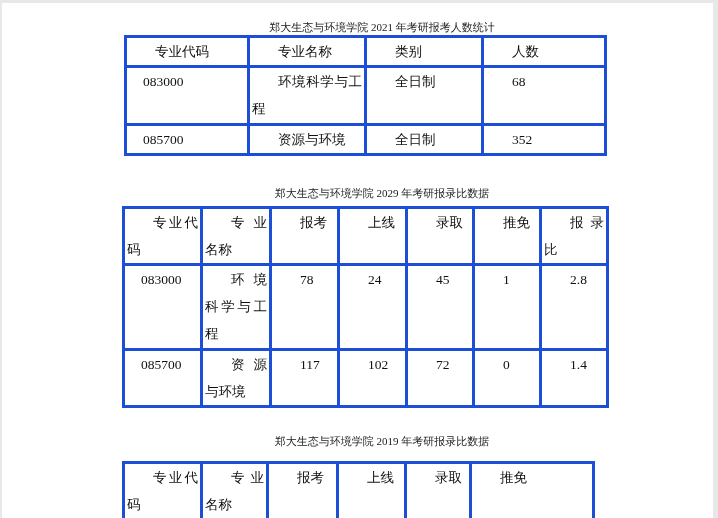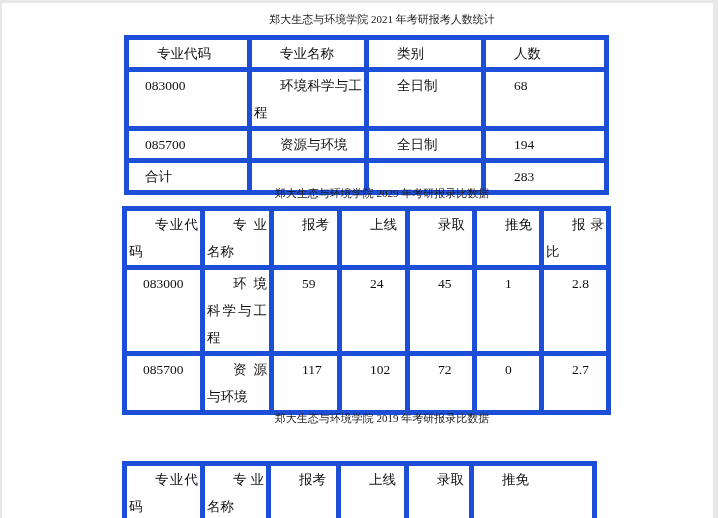--- a/index.html
+++ b/index.html
@@ -15,35 +15,35 @@
     width:711px; height:515px;
     background:#ffffff;
   }
   .doc-title {
     position:absolute; left:124px; width:516px;
     text-align:center;
     font-size:11px; line-height:14px;
     color:#1c1c1c;
     white-space:nowrap;
   }
-  #title-2021 { top:12px; }
+  #title-2021 { top:20px; }
   #title-2020 { top:186px; }
-  #title-2019 { top:411px; }
+  #title-2019 { top:434px; }
 
   table.doc-table {
     position:absolute;
     border-collapse:collapse;
     table-layout:fixed;
   }
   #table-2021 { left:124px; top:35px; }
   #table-2020 { left:122px; top:206px; }
   #table-2019 { left:122px; top:461px; }
 
   .doc-table td {
-    border:5px solid #1d4ed8;
+    border:3px solid #1d4ed8;
     vertical-align:top;
     text-align:justify;
     padding:0 2px;
     font-size:13.5px;
     line-height:27px;
     color:#111111;
     text-indent:26px;
     overflow:hidden;
     word-break:break-all;
   }
@@ -83,27 +83,21 @@
   <tr class="r1">
     <td class="code">083000</td>
     <td>环境科学与工程</td>
     <td>全日制</td>
     <td>68</td>
   </tr>
   <tr class="r2">
     <td class="code">085700</td>
     <td>资源与环境</td>
     <td>全日制</td>
-    <td>194</td>
-  </tr>
-  <tr class="r3">
-    <td class="code">合计</td>
-    <td></td>
-    <td></td>
-    <td>283</td>
+    <td>352</td>
   </tr>
 </tbody>
   </table>
 
 <div class="doc-title" id="title-2020">郑大生态与环境学院 2029 年考研报录比数据</div>
 
 <table class="doc-table" id="table-2020">
   <colgroup>
     <col style="width:78px">
       <col style="width:69px">
@@ -119,34 +113,34 @@
     <td>专业名称</td>
     <td>报考</td>
     <td>上线</td>
     <td>录取</td>
     <td>推免</td>
     <td>报录比</td>
   </tr>
   <tr class="r1">
     <td class="code">083000</td>
     <td>环境科学与工程</td>
-    <td>59</td>
+    <td>78</td>
     <td>24</td>
     <td>45</td>
     <td>1</td>
     <td>2.8</td>
   </tr>
   <tr class="r2">
     <td class="code">085700</td>
     <td>资源与环境</td>
     <td>117</td>
     <td>102</td>
     <td>72</td>
     <td>0</td>
-    <td>2.7</td>
+    <td>1.4</td>
   </tr>
 </tbody>
   </table>
 
 <div class="doc-title" id="title-2019">郑大生态与环境学院 2019 年考研报录比数据</div>
 
 <table class="doc-table" id="table-2019">
   <colgroup>
     <col style="width:78px">
       <col style="width:66px">

